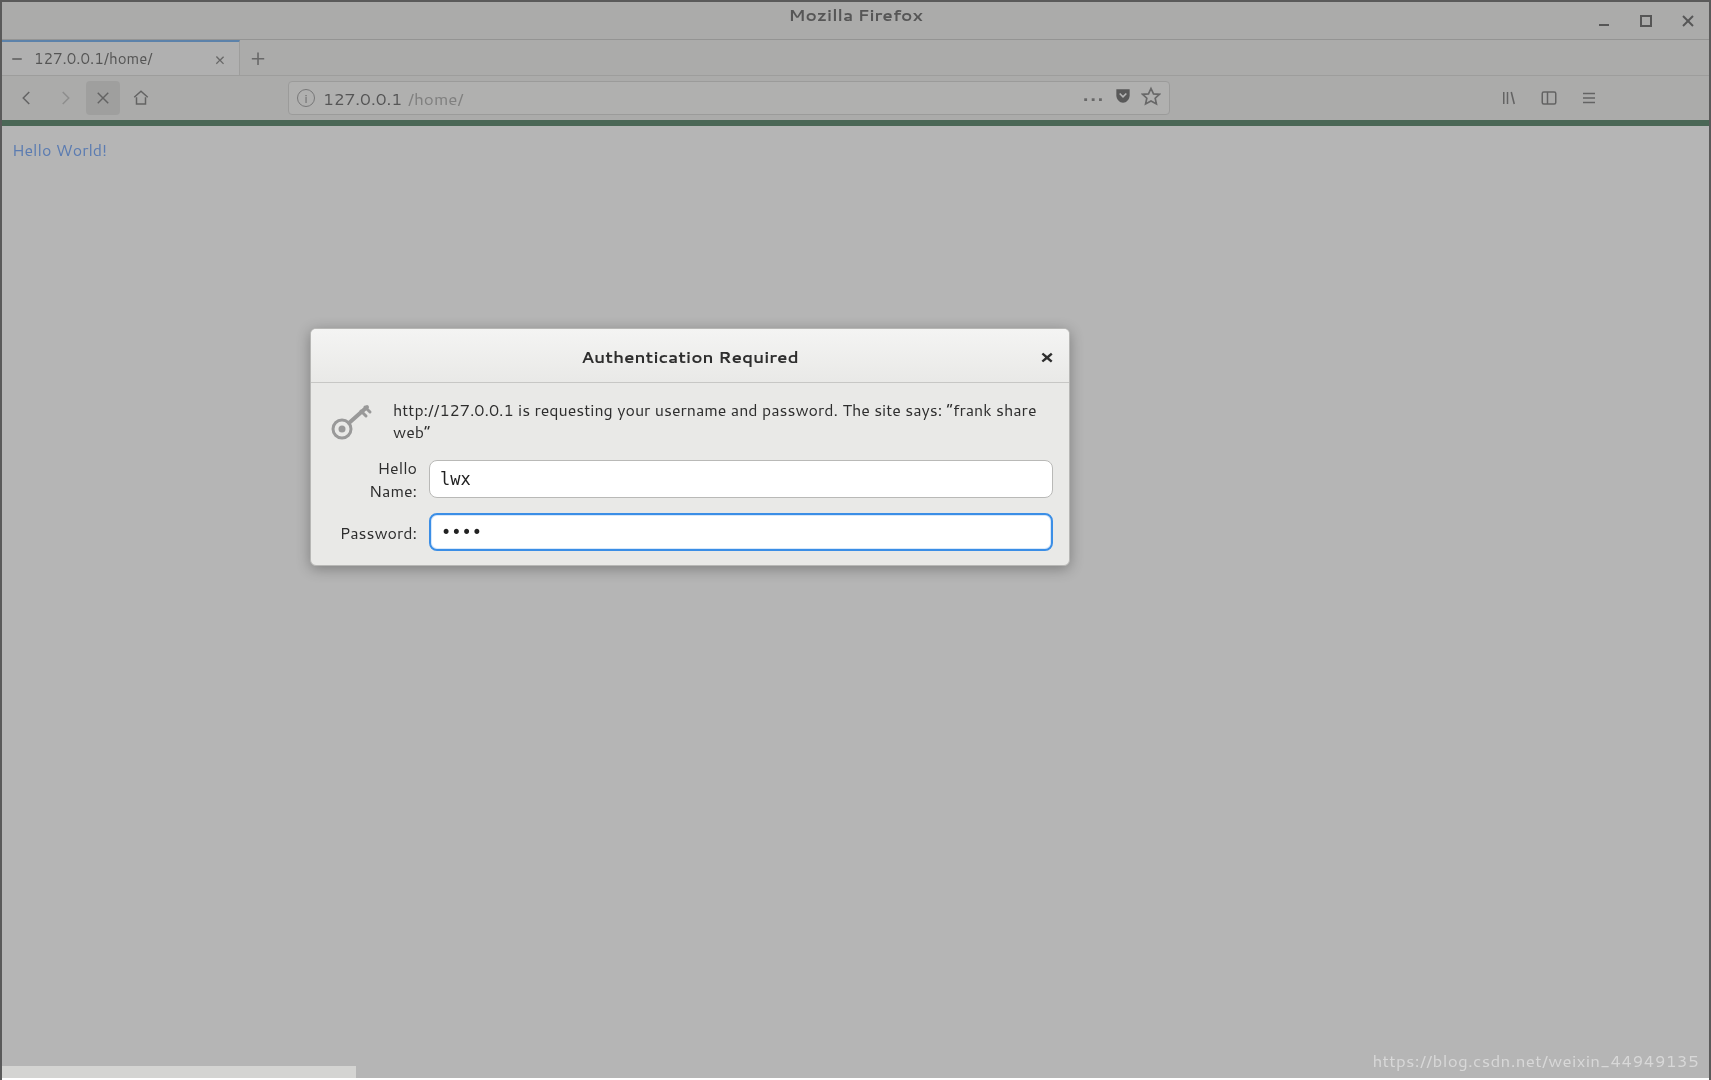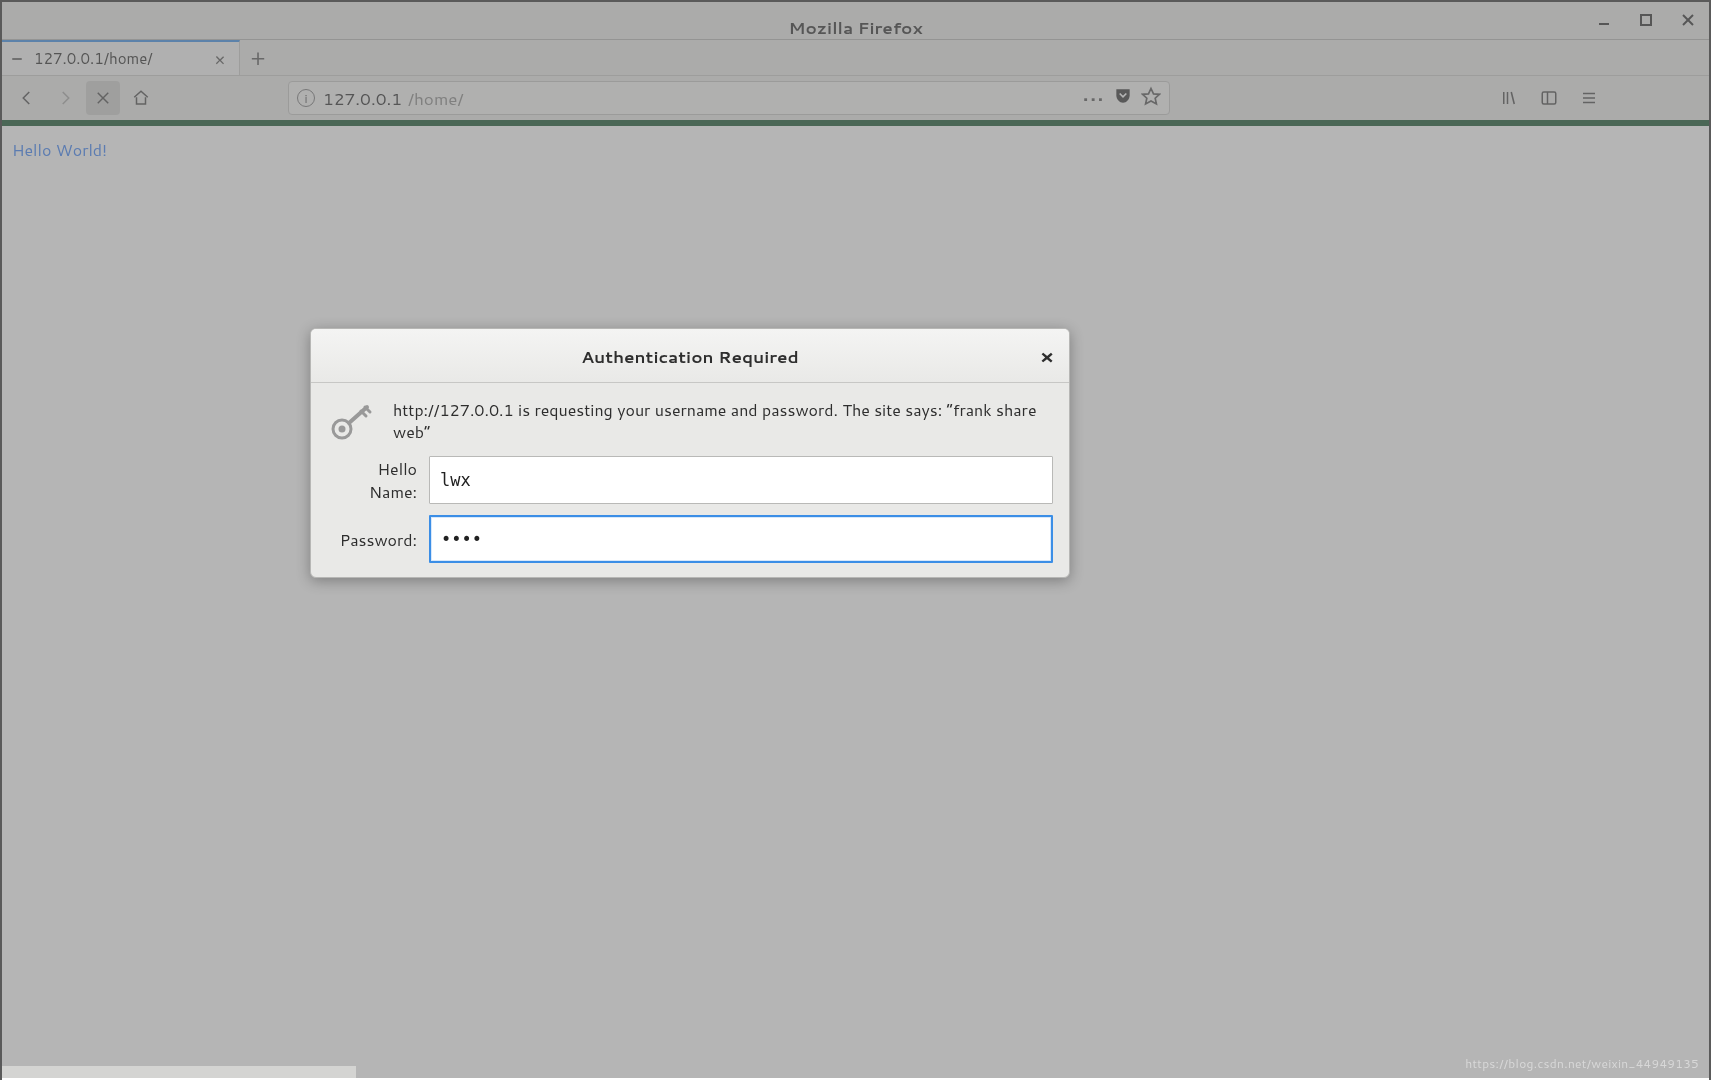--- a/index.html
+++ b/index.html
@@ -3,21 +3,21 @@
   <meta charset="utf-8">
   <style>
     * { box-sizing: border-box; margin: 0; padding: 0; font-family: "Cantarell", "DejaVu Sans", sans-serif; }
     html, body { width: 1711px; height: 1080px; overflow: hidden; background: #bfbfbf; }
 
     .outer-border { width: 100%; height: 100%; border: 2px solid #5a5a5a; position: relative; }
 
     
     .title-bar {
       height: 38px; background: #e8e8e7; border-bottom: 1px solid #b5b5b3;
-      display: flex; align-items: flex-end; position: relative;
+      display: flex; align-items: flex-start; position: relative;
     }
     .title-text { position: absolute; left: 50%; transform: translateX(-50%); font-size: 17px; font-weight: 700; color: #2e2e2e; }
     .window-controls { margin-left: auto; display: flex; gap: 0; }
     .window-btn {
       width: 42px; height: 38px; display: flex; align-items: center; justify-content: center;
       font-size: 18px; color: #2e2e2e; 
     }
     .window-btn svg { width: 14px; height: 14px; stroke: #2e2e2e; stroke-width: 2; fill: none; }
 
     
@@ -75,32 +75,32 @@
       font-size:17px; font-weight:700; color:#2e2e2e;
     }
     .dialog-close { position:absolute; right:10px; top:50%; transform:translateY(-50%); font-size:20px; color:#2e2e2e; width:24px; text-align:center; }
     .dialog-body { padding: 16px 16px 14px 16px; display:flex; flex-direction:column; gap:11px; }
     .msg-row { display:flex; gap:18px; align-items:flex-start; }
     .key-icon { width:48px; height:44px; margin-top:2px; }
     .msg-text { flex:1; font-size:16px; color:#2e2e2e; line-height:1.35; }
     .field-row { display:flex; align-items:center; gap:12px; }
     .field-label { width:90px; text-align:right; font-size:16px; color:#2e2e2e; }
     .field-input {
-      flex:1; height:48px; border:1px solid #b9b9b7; border-radius:1px; background:#fff; padding:0 10px;
+      flex:1; height:38px; border:1px solid #b9b9b7; border-radius:8px; background:#fff; padding:0 10px;
       font-size:17px; font-family:"DejaVu Sans Mono",monospace; color:#222;
     }
     .field-input.focused { border:2px solid #3b8ee6; box-shadow: 0 0 0 1px rgba(59,142,230,0.2) inset; }
     .button-row { display:flex; justify-content:flex-end; gap:14px; margin-top:4px; }
     .dlg-btn {
       min-width:100px; height:34px; background: linear-gradient(#f6f6f5,#e6e6e4);
       border:1px solid #b4b4b2; border-radius:4px; font-size:16px; color:#2e2e2e;
       display:flex; align-items:center; justify-content:center;
     }
 
-    .watermark { position:absolute; right:10px; bottom:6px; color:#d8d8d8; font-size:12px; letter-spacing:0.3px; }
+    .watermark { position:absolute; right:10px; bottom:6px; color:#d8d8d8; font-size:17px; letter-spacing:0.3px; }
 
     .bottom-bar { position:absolute; left:0; bottom:0; width:354px; height:12px; background:#d4d4d2; }
   </style>
 </head>
 <body>
 
 <div class="outer-border">
 
   <div class="title-bar">
     <div class="title-text">Mozilla Firefox</div>

